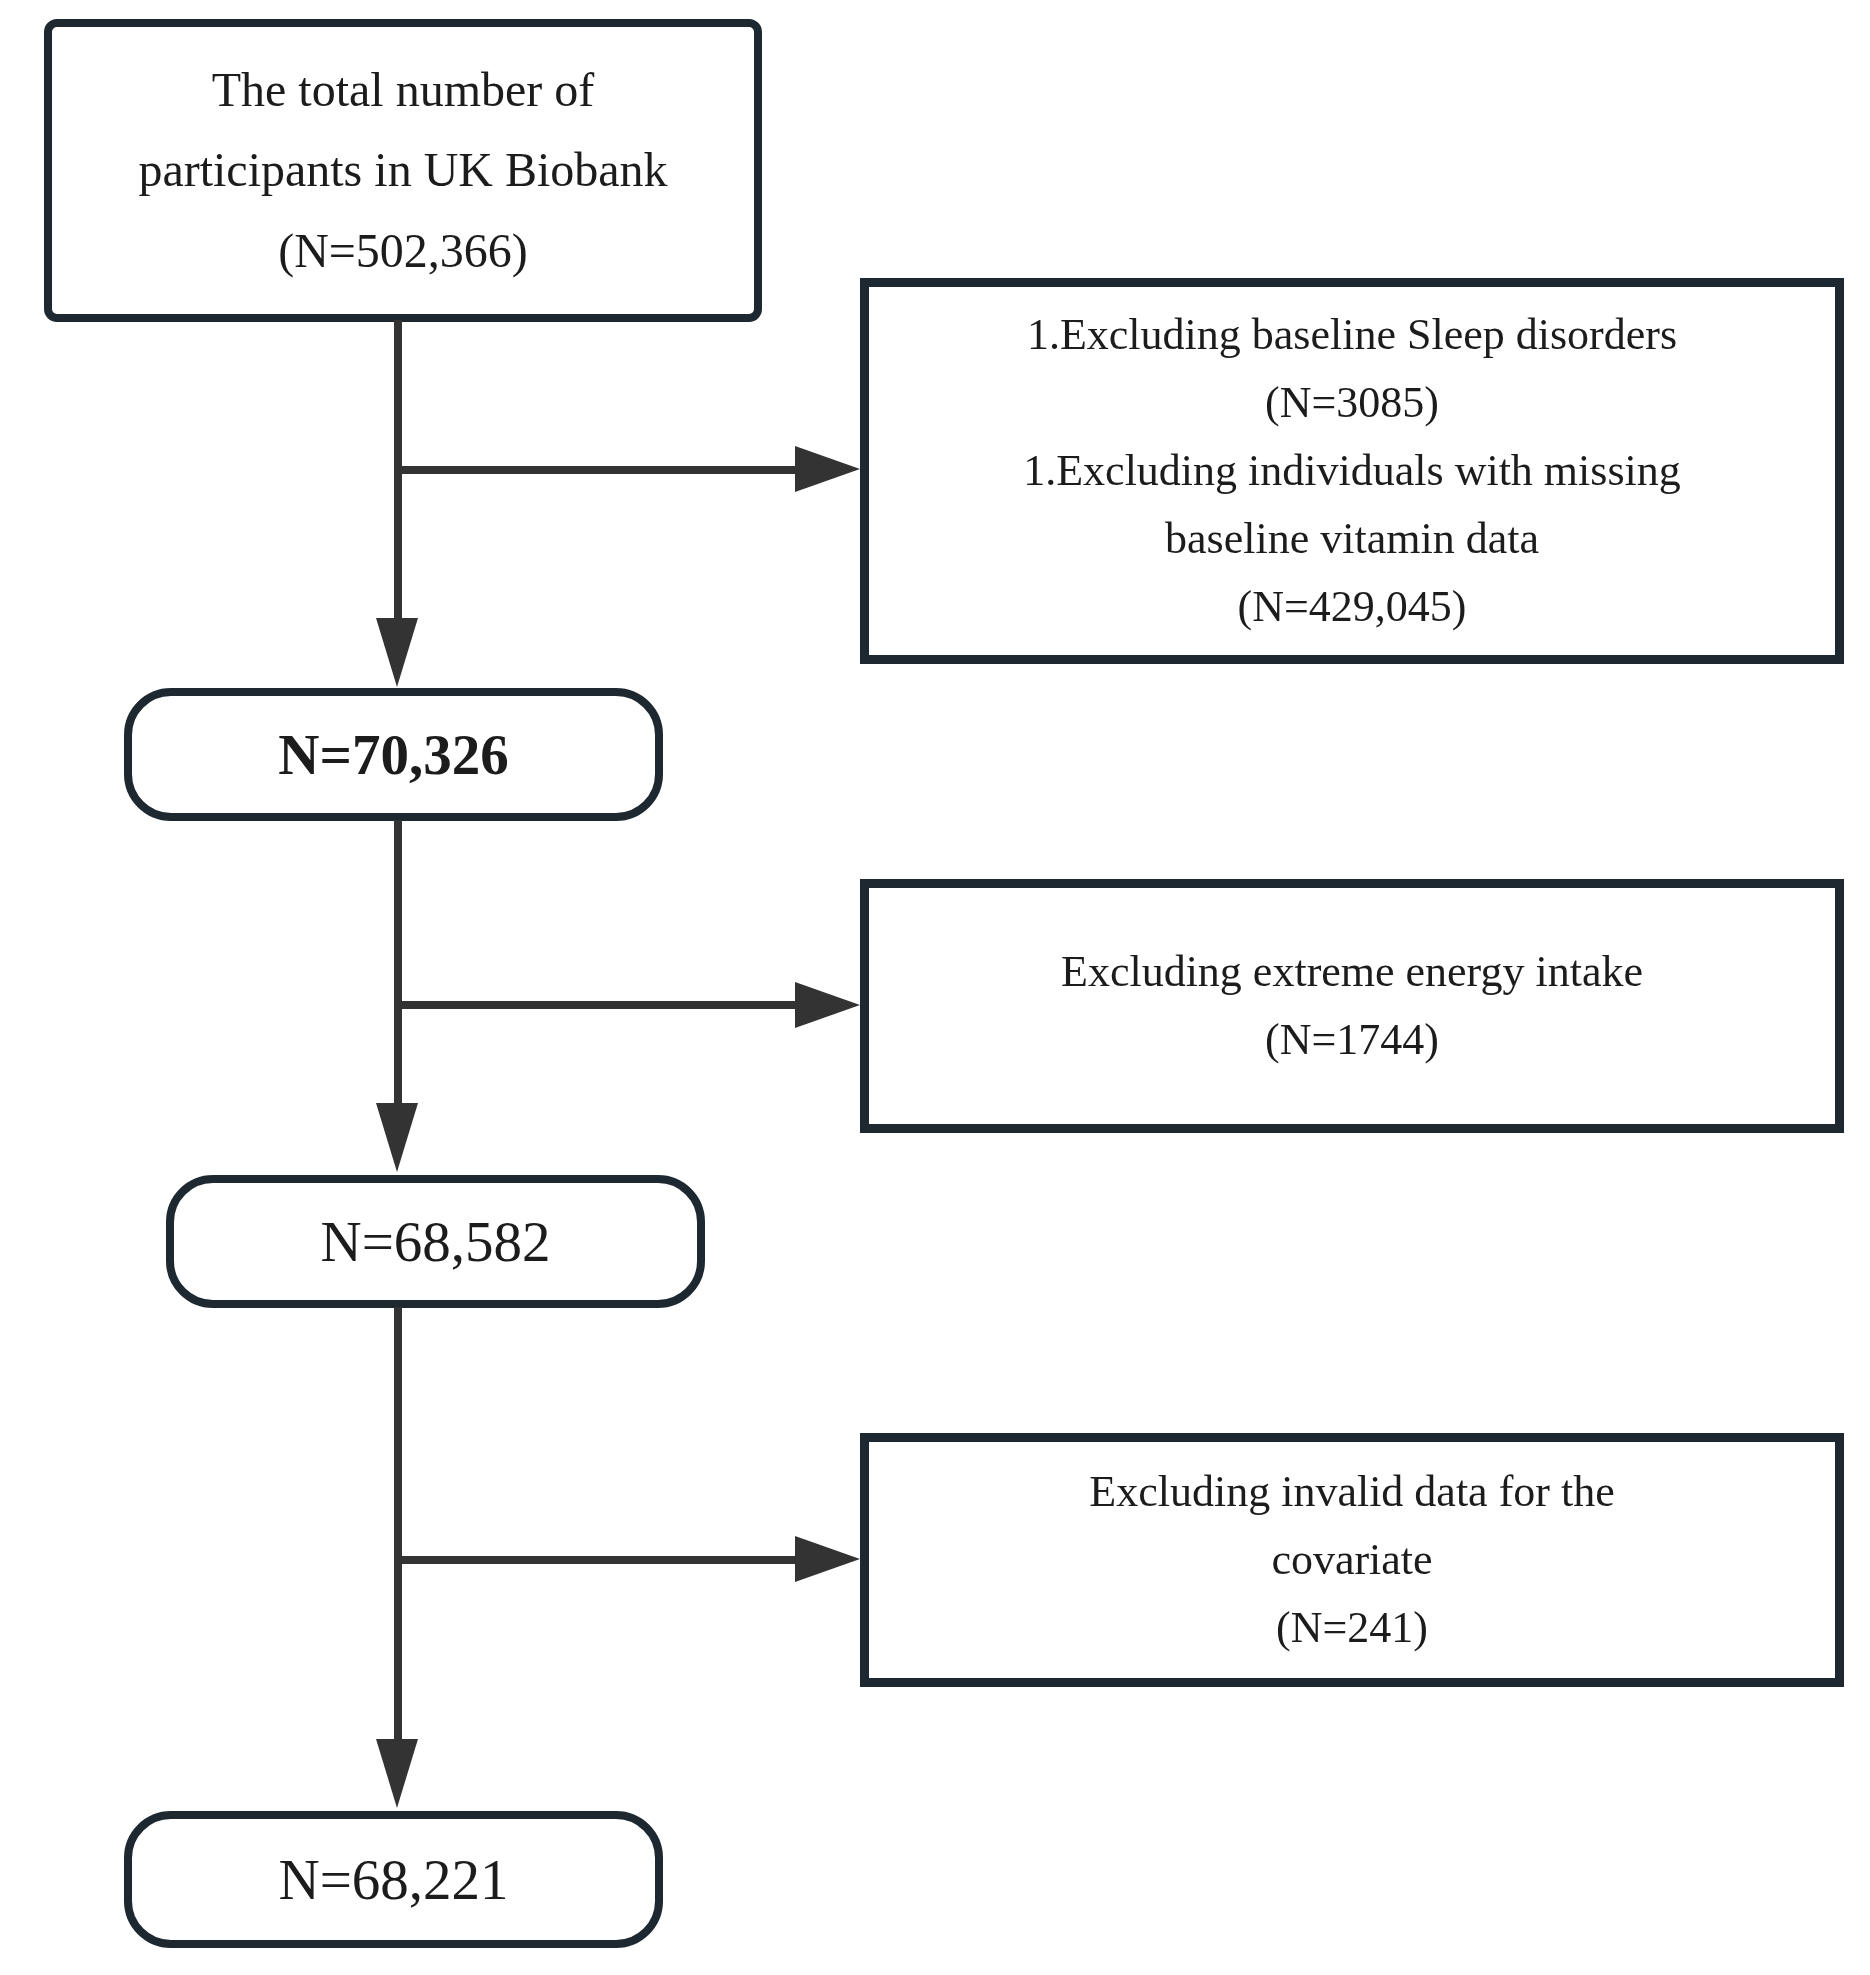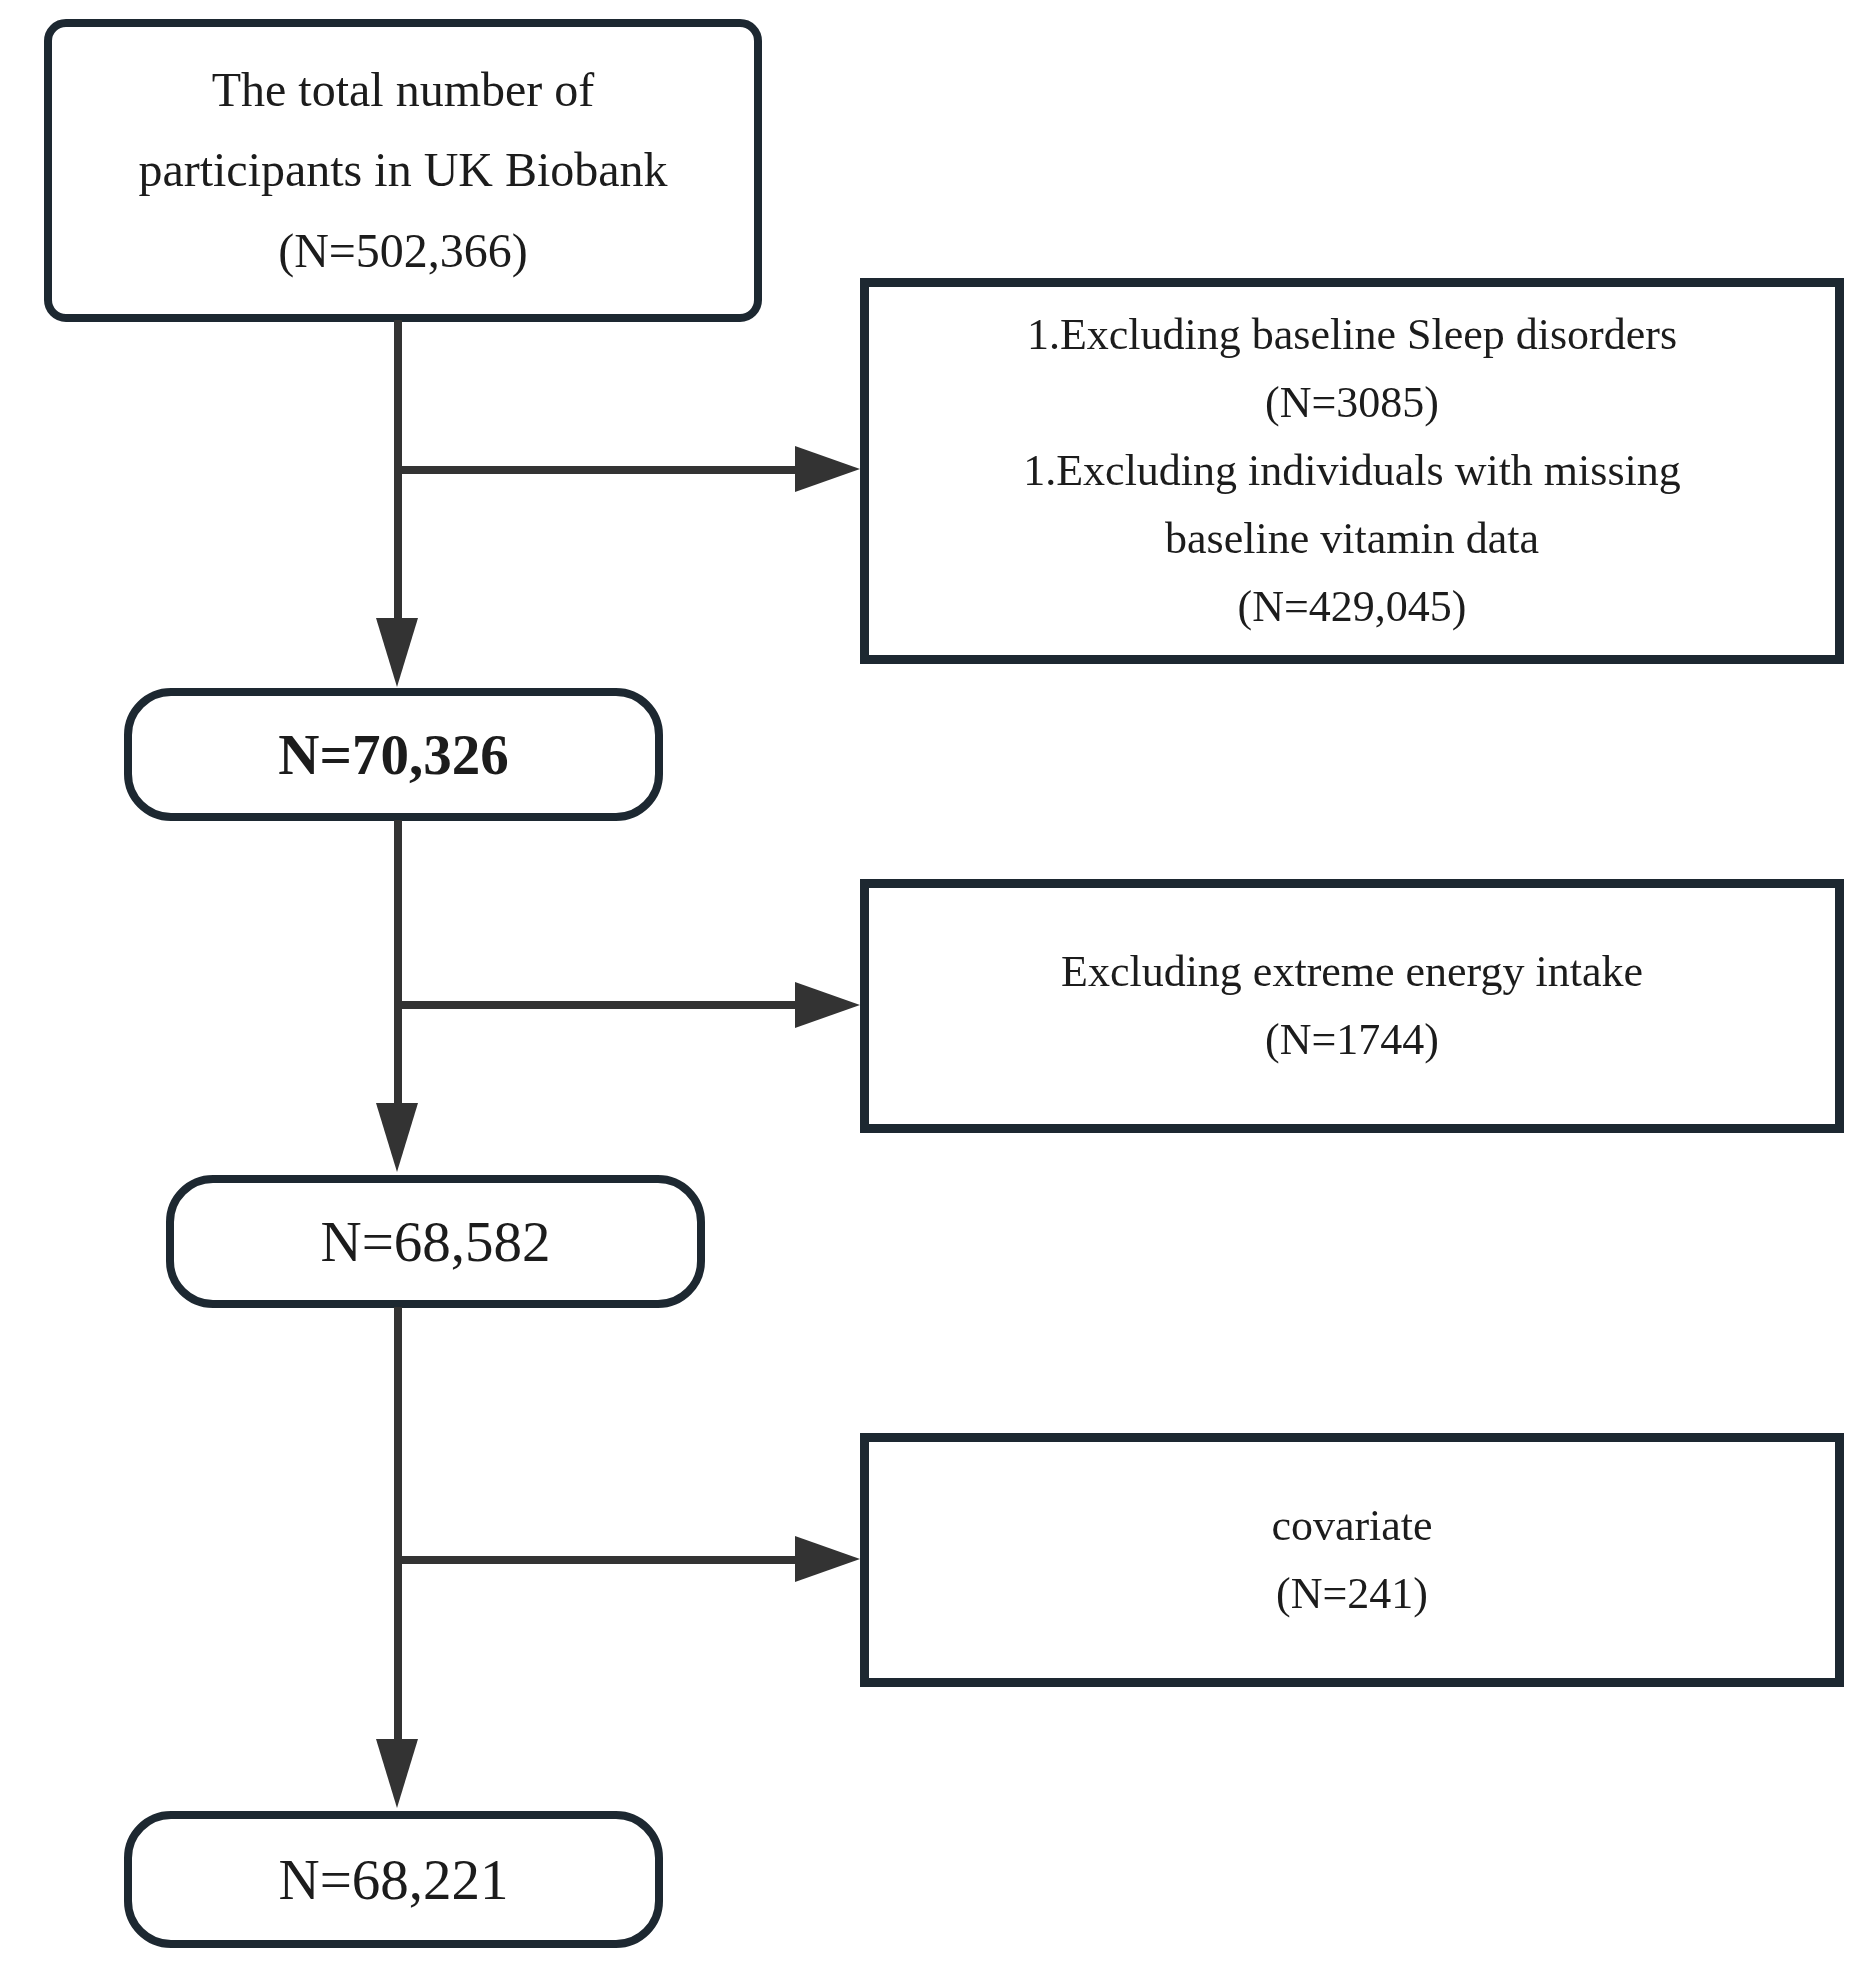--- a/index.html
+++ b/index.html
@@ -29,21 +29,21 @@
     text-align:center;
   }
   .rounded{
     border:8.3px solid var(--box-border);
   }
   .rect{
     border:9px solid var(--box-border);
   }
   .start{
     left:44px; top:19px; width:718px; height:303px;
-    border-radius:22px;
+    border-radius:13px;
     font-size:48px; line-height:1.68;
   }
   .small-node{
     border-radius:47px;
     font-size:57px;
   }
   .node2{ left:124px; top:688px;  width:539px; height:133px;font-weight:bold; }
   .node3{ left:124px; top:1175px; width:539px; height:133px;margin-left:42px; }
   .node4{ left:124px; top:1811px; width:539px; height:137px; }
   .excl{
@@ -139,20 +139,21 @@
   <div class="node rounded small-node node3">
     <div>N=68,582</div>
   </div>
 
   <div class="vline vline3"></div>
   <div class="arrow-down adown3"></div>
   <div class="hline hline3"></div>
   <div class="arrow-right aright3"></div>
 
   <div class="node rect excl excl3">
+    <div>Excluding invalid data for the</div>
     <div>covariate</div>
     <div>(N=241)</div>
   </div>
 
   <div class="node rounded small-node node4">
     <div>N=68,221</div>
   </div>
 
 </div>
 

